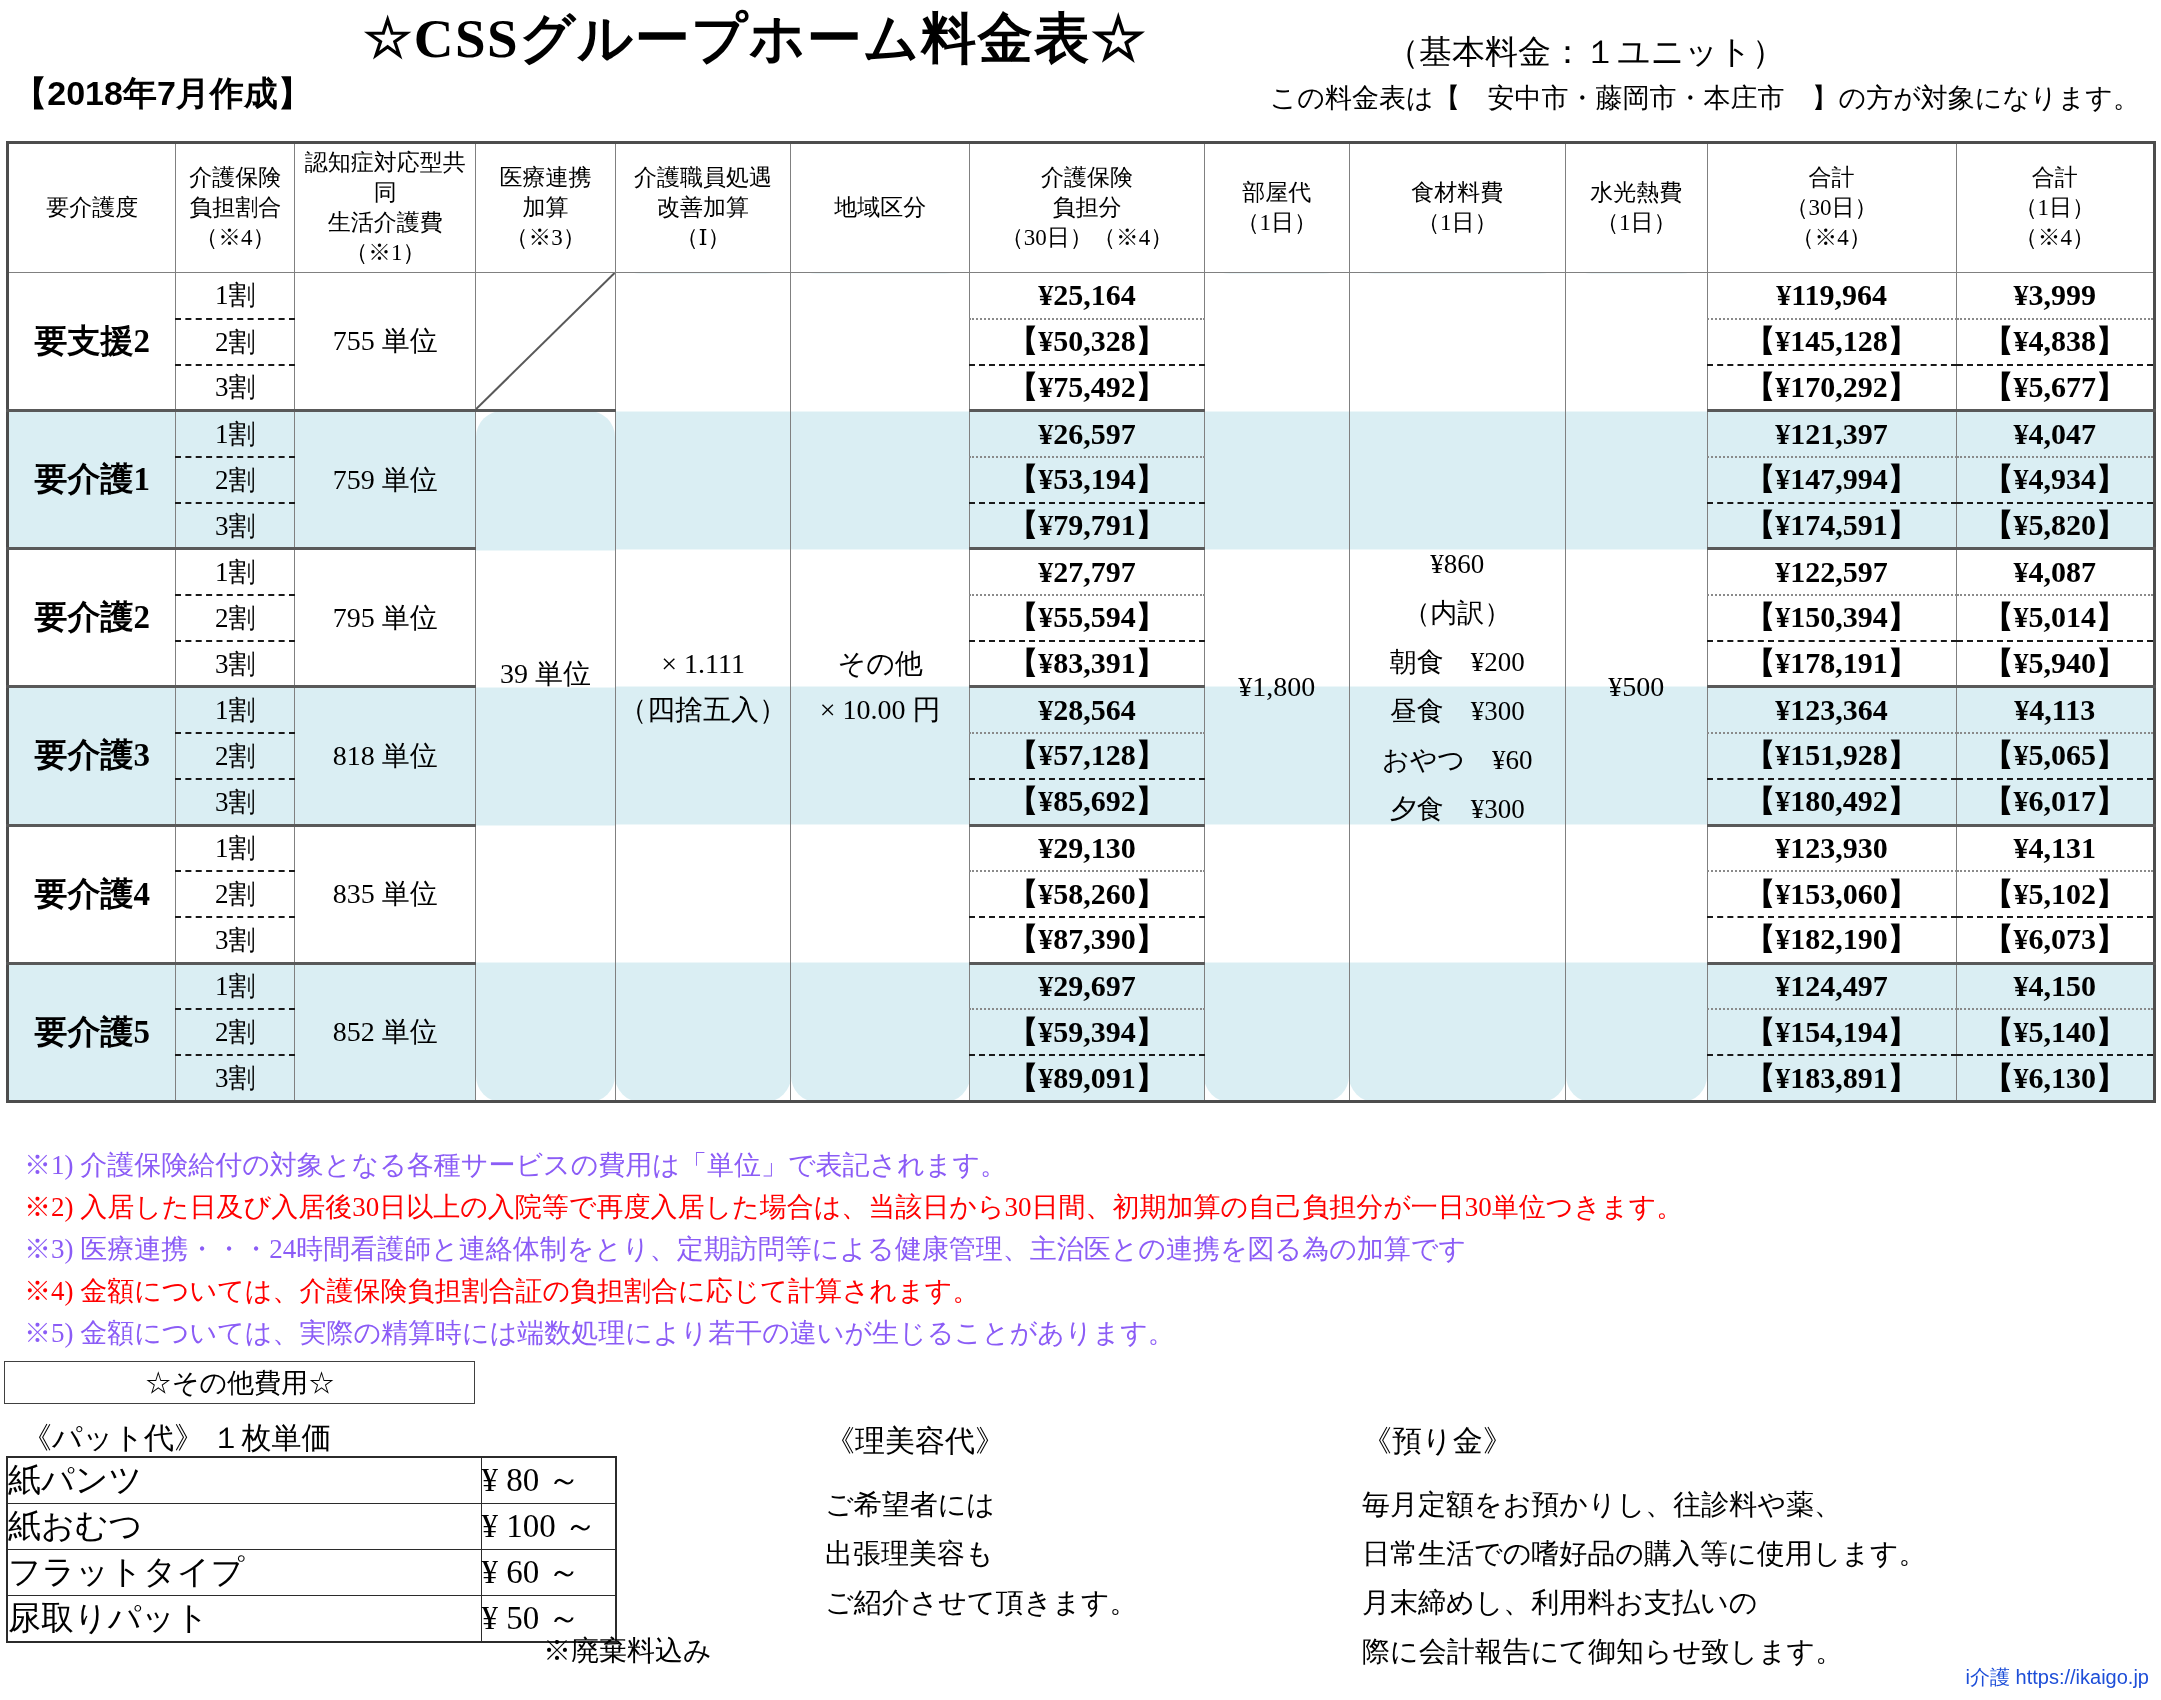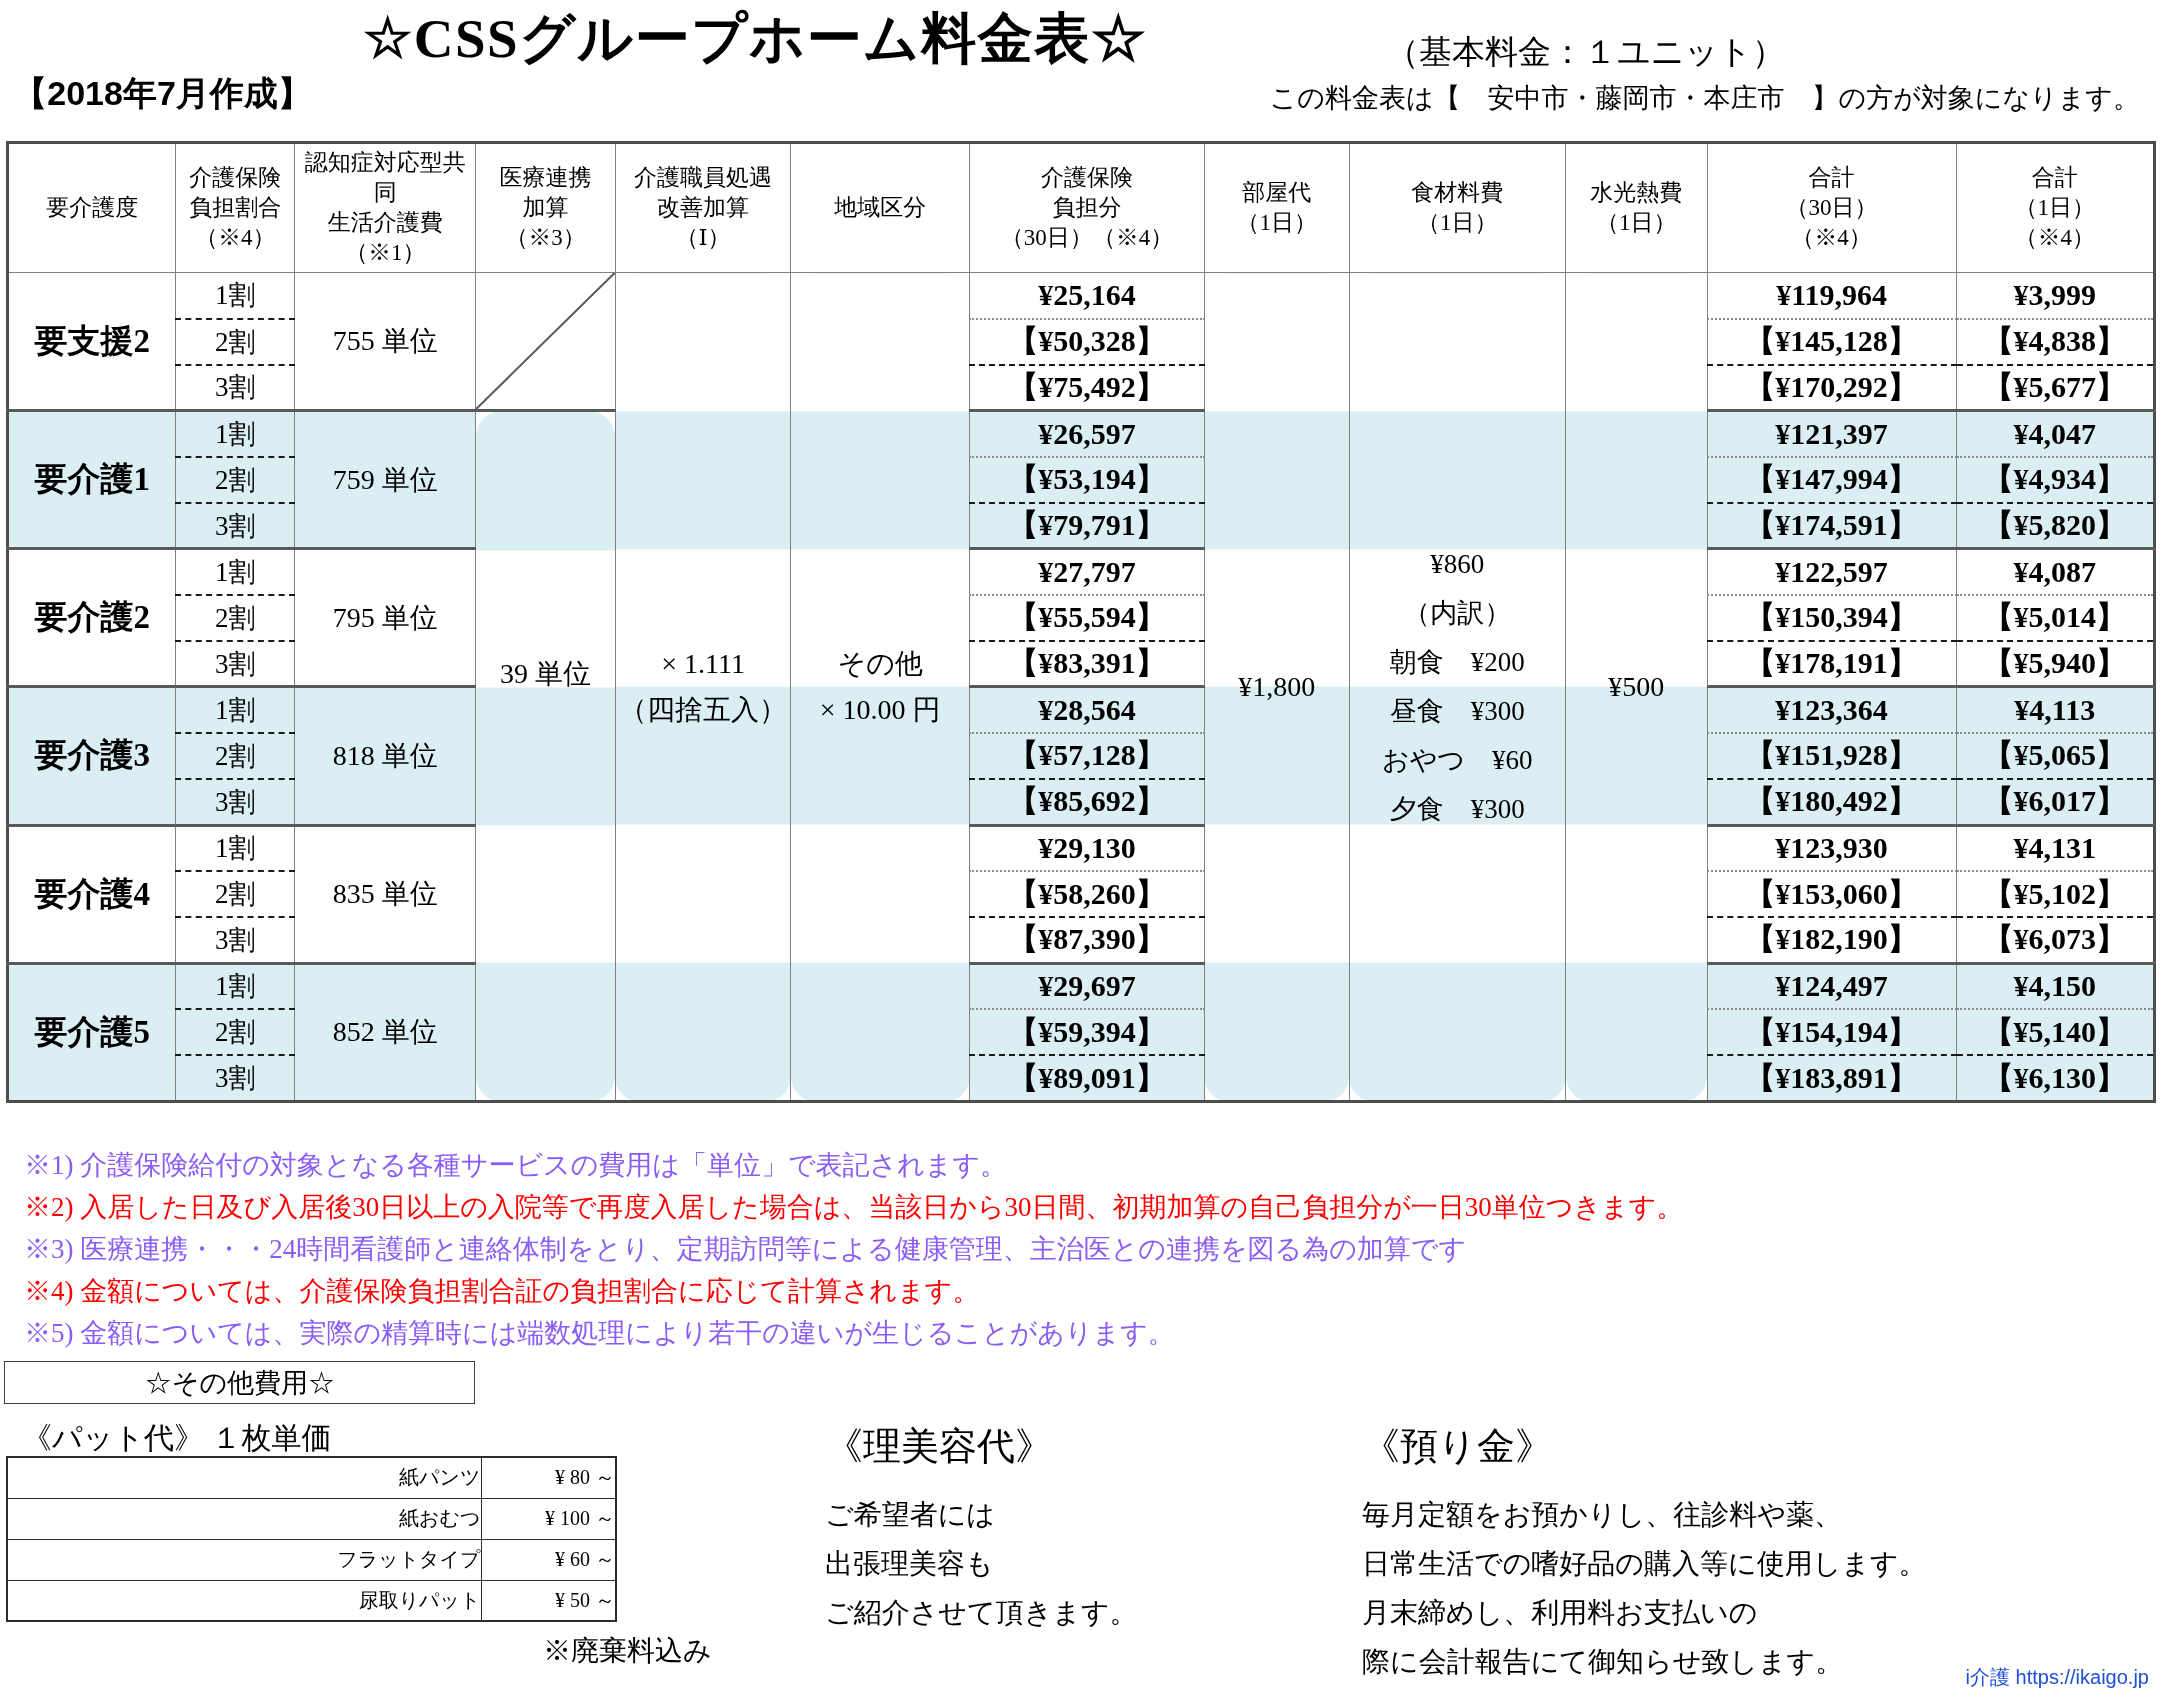--- a/index.html
+++ b/index.html
@@ -41,25 +41,25 @@
   td.diag svg { position:absolute; inset:0; width:100%; height:100%; display:block; }
 
   #footnotes { top:1144px; left:24px; }
   .fn { font-size:27px; line-height:42px; white-space:nowrap; color:#8b5cf6; }
   .fn.red { color:#ff0000; }
 
   #other-box { top:1361px; left:4.4px; width:471px; height:43px; border:1.5px solid #404040;
     display:flex; align-items:center; justify-content:center; font-size:27px; }
   #pad-title { top:1418px; left:22px; font-size:30px; white-space:nowrap; }
   table.pad { position:absolute; top:1456px; left:6px; width:611px; border-collapse:collapse; border:2.2px solid #2b2b2b; table-layout:fixed; }
-  table.pad td { border:1.5px solid #2b2b2b; height:41px; text-align:right; font-size:20px; }
+  table.pad td { border:1.5px solid #2b2b2b; height:41px; text-align:left; font-size:33px; }
   td.pad-name { width:474px; }
   #pad-note { top:1632px; left:543px; font-size:28px; white-space:nowrap; }
 
-  .col-block .sec-title { font-size:38px; margin-bottom:18px; white-space:nowrap; }
+  .col-block .sec-title { font-size:30px; margin-bottom:18px; white-space:nowrap; }
   .col-block .sec-line { font-size:28px; line-height:49px; white-space:nowrap; }
   #beauty-sec { top:1421px; left:825px; }
   #deposit-sec { top:1421px; left:1362px; }
 
   #watermark { top:1664px; right:12px; font-size:20px; color:#1d4ed8; font-family:"Liberation Sans","DejaVu Sans",sans-serif; }
 </style>
 </head>
 <body>
 
 <div id="page">

